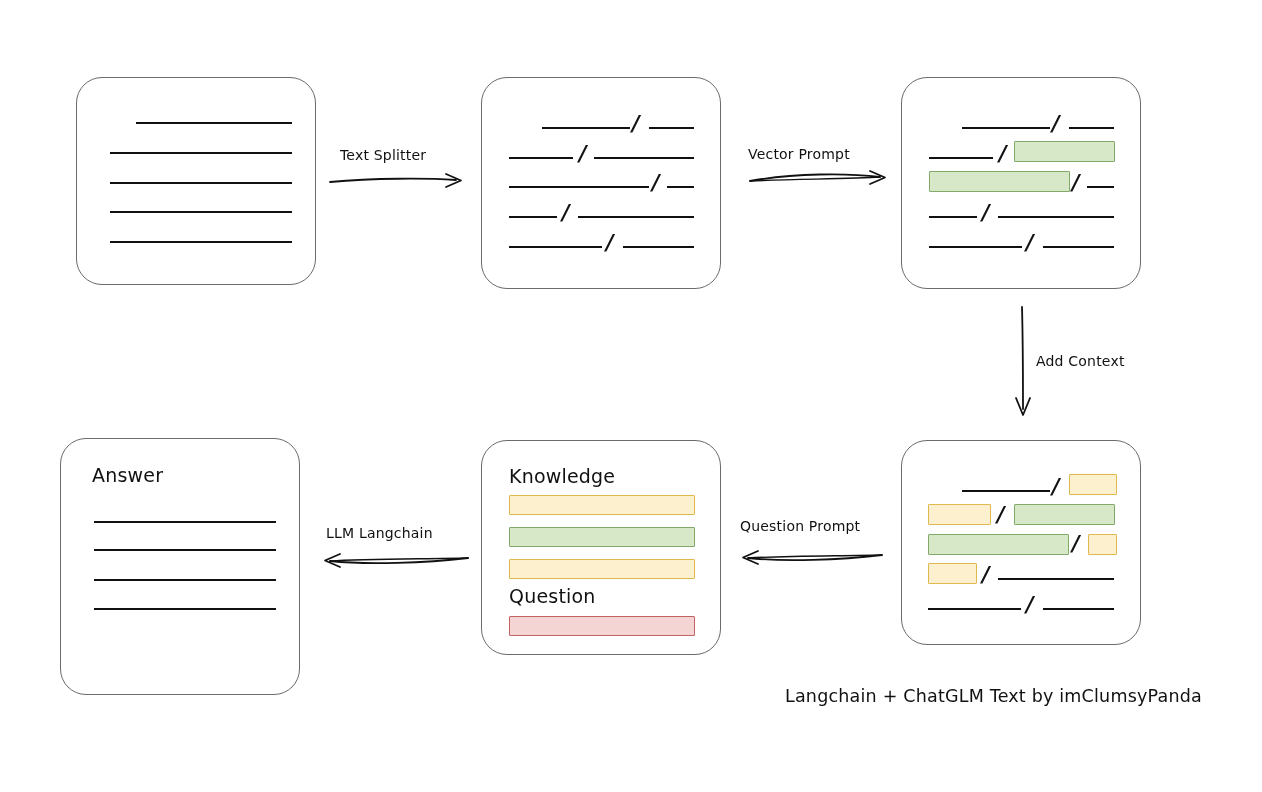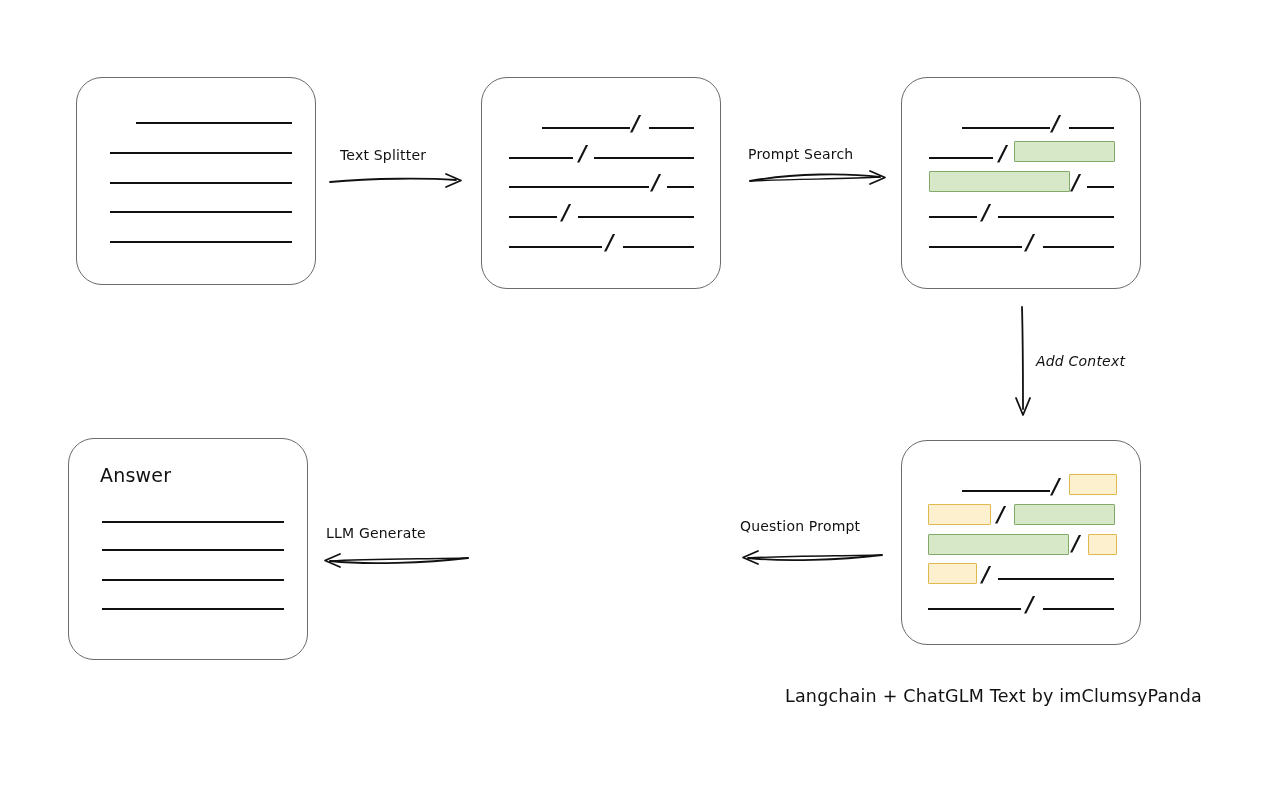--- a/index.html
+++ b/index.html
@@ -115,21 +115,21 @@
 
     <div class="rule" style="left:27px;  top:138px; width:48px;"></div>
     <div class="slash" style="left:80px;  top:125px;">/</div>
     <div class="rule" style="left:96px;  top:138px; width:116px;"></div>
 
     <div class="rule" style="left:27px;  top:168px; width:93px;"></div>
     <div class="slash" style="left:124px; top:155px;">/</div>
     <div class="rule" style="left:141px; top:168px; width:71px;"></div>
   </div>
 
-  <div class="edge-label" style="left:748px; top:146px;">Prompt Search</div>
+  <div class="edge-label" style="left:748px; top:146px;">Vector Prompt</div>
   <svg class="edge-svg" style="left:748px; top:166px;" width="144" height="24" viewBox="0 0 144 24">
     <path d="M2,15 C46,7 100,7 132,11" fill="none" stroke="#111111" stroke-width="1.8" stroke-linecap="round"></path>
     <path d="M2,15 C48,13 104,13 132,11" fill="none" stroke="#111111" stroke-width="1.4" stroke-linecap="round"></path>
     <path d="M122,5 L137,11.5 L122,18" fill="none" stroke="#111111" stroke-width="1.8" stroke-linejoin="round" stroke-linecap="round"></path>
   </svg>
 
   <div class="node" style="left:901px; top:77px; width:240px; height:212px;">
 
     <div class="rule" style="left:60px;  top:49px;  width:88px;"></div>
     <div class="slash" style="left:150px; top:36px;">/</div>
@@ -145,21 +145,21 @@
 
     <div class="rule" style="left:27px;  top:138px; width:48px;"></div>
     <div class="slash" style="left:80px;  top:125px;">/</div>
     <div class="rule" style="left:96px;  top:138px; width:116px;"></div>
 
     <div class="rule" style="left:27px;  top:168px; width:93px;"></div>
     <div class="slash" style="left:124px; top:155px;">/</div>
     <div class="rule" style="left:141px; top:168px; width:71px;"></div>
   </div>
 
-  <div class="edge-label" style="left:1036px; top:353px;font-style:italic;">Add Context</div>
+  <div class="edge-label" style="left:1036px; top:353px;">Add Context</div>
   <svg class="edge-svg" style="left:1010px; top:305px;" width="28" height="116" viewBox="0 0 28 116">
     <path d="M12,2 C13,40 13,74 13,104" fill="none" stroke="#111111" stroke-width="1.8" stroke-linecap="round"></path>
     <path d="M6,93 L13,110 L20,93" fill="none" stroke="#111111" stroke-width="1.8" stroke-linejoin="round" stroke-linecap="round"></path>
   </svg>
 
   <div class="node" style="left:901px; top:440px; width:240px; height:205px;">
 
     <div class="rule" style="left:60px;  top:49px;  width:88px;"></div>
     <div class="slash" style="left:150px; top:36px;">/</div>
     <div class="chunk" style="left:167px; top:33px; width:48px; height:21px; background:#fdf0cf; border-color:#e0b84c;"></div>
@@ -181,29 +181,37 @@
     <div class="rule" style="left:141px; top:167px; width:71px;"></div>
   </div>
 
   <div class="edge-label" style="left:740px; top:518px;">Question Prompt</div>
   <svg class="edge-svg" style="left:736px; top:545px;" width="148" height="24" viewBox="0 0 148 24">
     <path d="M146,10 C104,15 48,17 12,13" fill="none" stroke="#111111" stroke-width="1.8" stroke-linecap="round"></path>
     <path d="M146,10 C102,11 46,11 12,13" fill="none" stroke="#111111" stroke-width="1.4" stroke-linecap="round"></path>
     <path d="M22,6 L7,12.5 L22,19" fill="none" stroke="#111111" stroke-width="1.8" stroke-linejoin="round" stroke-linecap="round"></path>
   </svg>
 
-
-  <div class="edge-label" style="left:326px; top:525px;">LLM Generate</div>
+  <div class="node" style="left:481px; top:440px; width:240px; height:215px;">
+    <div class="node-title" style="left:27px; top:24px;">Knowledge</div>
+    <div class="chunk" style="left:27px; top:54px; width:186px; height:20px; background:#fdf0cf; border-color:#e0b84c;"></div>
+    <div class="chunk" style="left:27px; top:86px; width:186px; height:20px; background:#d6e8c8; border-color:#82a96a;"></div>
+    <div class="chunk" style="left:27px; top:118px; width:186px; height:20px; background:#fdf0cf; border-color:#e0b84c;"></div>
+    <div class="node-title" style="left:27px; top:144px;">Question</div>
+    <div class="chunk" style="left:27px; top:175px; width:186px; height:20px; background:#f5d4d4; border-color:#c36363;"></div>
+  </div>
+
+  <div class="edge-label" style="left:326px; top:525px;">LLM Langchain</div>
   <svg class="edge-svg" style="left:318px; top:548px;" width="152" height="24" viewBox="0 0 152 24">
     <path d="M150,10 C108,15 48,17 12,13" fill="none" stroke="#111111" stroke-width="1.8" stroke-linecap="round"></path>
     <path d="M150,10 C106,11 46,11 12,13" fill="none" stroke="#111111" stroke-width="1.4" stroke-linecap="round"></path>
     <path d="M22,6 L7,12.5 L22,19" fill="none" stroke="#111111" stroke-width="1.8" stroke-linejoin="round" stroke-linecap="round"></path>
   </svg>
 
-  <div class="node" style="left:68px; top:438px; width:240px; height:222px;">
+  <div class="node" style="left:60px; top:438px; width:240px; height:257px;">
     <div class="node-title" style="left:31px; top:25px;">Answer</div>
     <div class="rule" style="left:33px; top:82px;  width:182px;"></div>
     <div class="rule" style="left:33px; top:110px; width:182px;"></div>
     <div class="rule" style="left:33px; top:140px; width:182px;"></div>
     <div class="rule" style="left:33px; top:169px; width:182px;"></div>
   </div>
 
   <div class="footer-note" style="left:785px; top:686px;">Langchain + ChatGLM Text by imClumsyPanda</div>
 
 </div>

